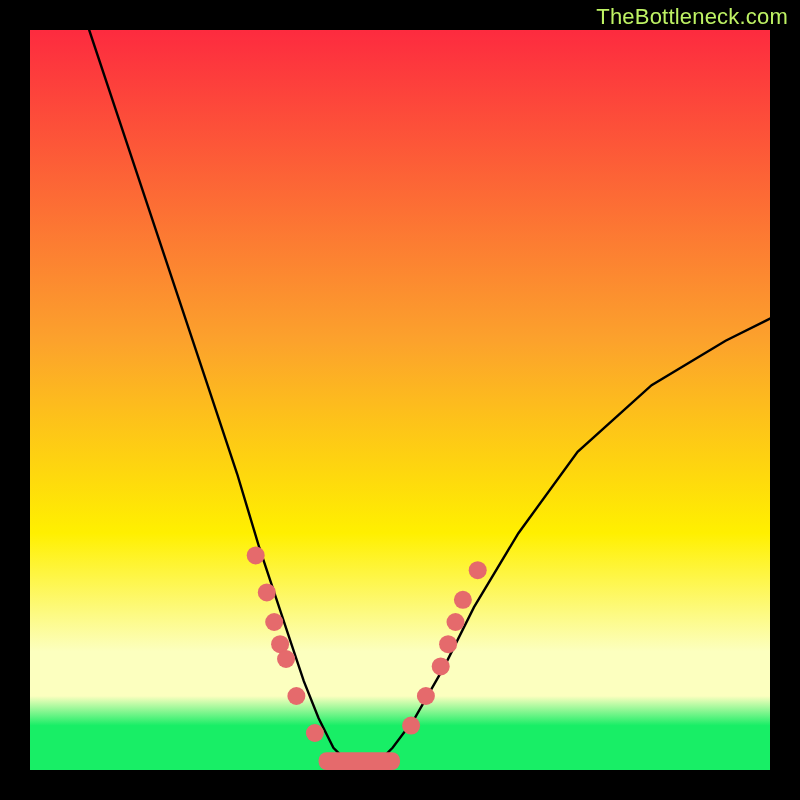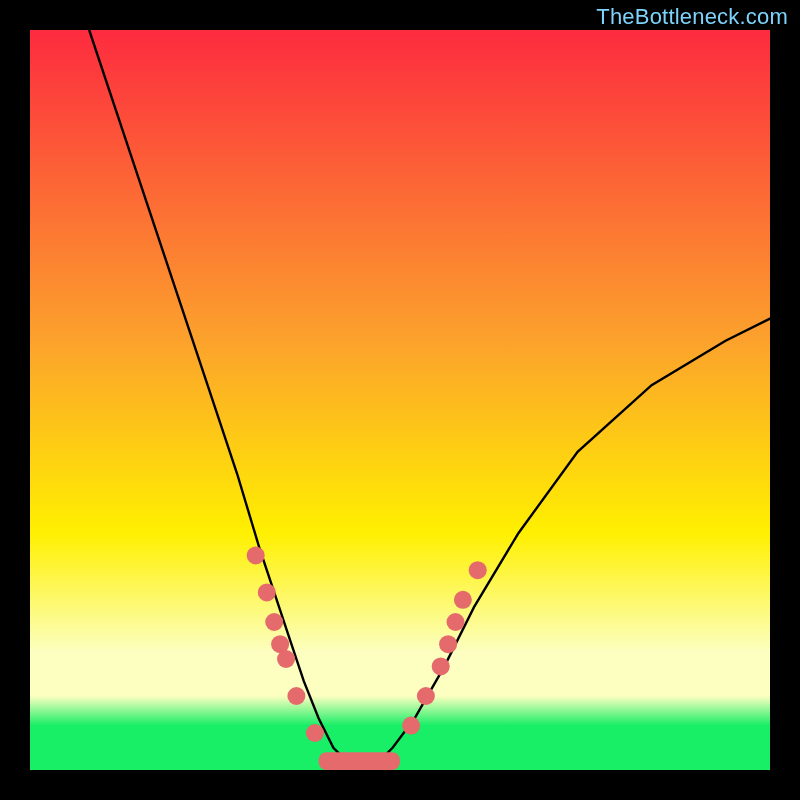--- a/index.html
+++ b/index.html
@@ -34,21 +34,21 @@
       var(--c-paleyellow) 84%,
       var(--c-paleyellow) 90%,
       var(--c-green) 94%,
       var(--c-green) 100%
     );
   }
   .watermark {
     position: absolute;
     top: 4px;
     right: 12px;
-    color: #7dd3fc;
+    color: #bef264;
     font-size: 22px;
     font-weight: 500;
     letter-spacing: 0.2px;
     user-select: none;
   }
   svg.curve {
     position: absolute;
     top: 0;
     left: 0;
     width: 740px;

